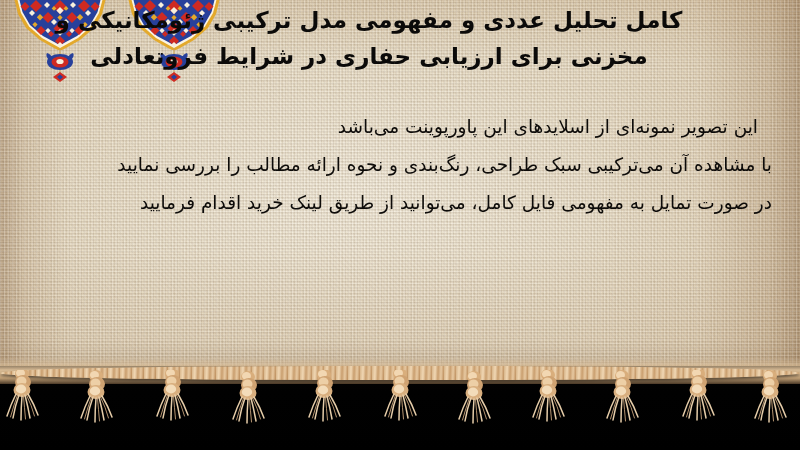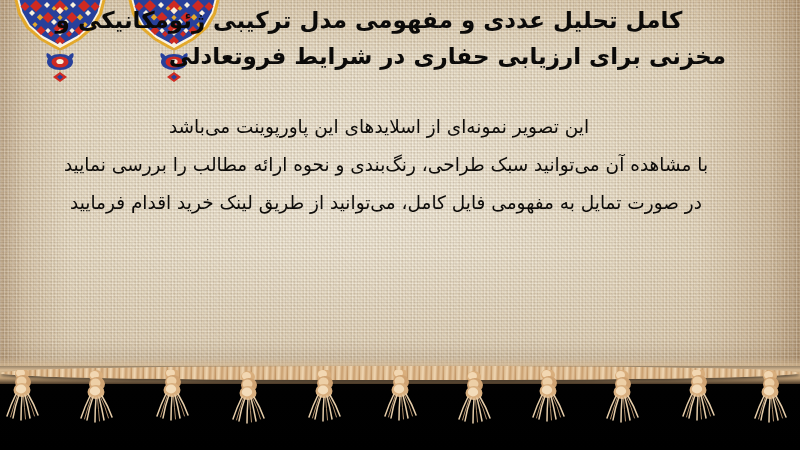--- a/index.html
+++ b/index.html
@@ -78,26 +78,25 @@
     padding-left:12px;padding-right:18px;
     box-sizing:border-box;
     text-align:center;
   }
   .title-line{
     font-size:23px;font-weight:bold;color:#0b0a09;
     line-height:36px;white-space:nowrap;
     letter-spacing:0px;
   }
   .title-line.l1{padding-right:56px;}
-  .title-line.l2{padding-right:56px;text-align:right;}
+  .title-line.l2{padding-right:56px;}
 
   .body-block{
     position:absolute;top:108px;left:0;width:800px;
     box-sizing:border-box;padding-right:24px;
-    text-align:center;
   }
   .body-line{
     font-size:18.5px;color:#0d0b09;line-height:38px;
     white-space:nowrap;font-weight:500;
   }
   .body-line.b1{padding-right:18px;}
   .body-line.b2{padding-right:4px;}
   .body-line.b3{padding-right:4px;}
 
   
@@ -225,21 +224,21 @@
     </svg>
   </div>
 
   <div class="title-block">
     <div class="title-line l1">کامل تحلیل عددی و مفهومی مدل ترکیبی ژئومکانیکی و</div>
     <div class="title-line l2">مخزنی برای ارزیابی حفاری در شرایط فروتعادلی</div>
   </div>
 
   <div class="body-block">
     <div class="body-line b1">این تصویر نمونه‌ای از اسلایدهای این پاورپوینت می‌باشد</div>
-    <div class="body-line b2">با مشاهده آن می‌توانید سبک طراحی، رنگ‌بندی و نحوه ارائه مطالب را بررسی نمایید</div>
+    <div class="body-line b2">با مشاهده آن می‌ترکیبی سبک طراحی، رنگ‌بندی و نحوه ارائه مطالب را بررسی نمایید</div>
     <div class="body-line b3">در صورت تمایل به مفهومی فایل کامل، می‌توانید از طریق لینک خرید اقدام فرمایید</div>
   </div>
 
   <div class="black-band"></div>
 
   <div class="fringe-band"></div>
   <div class="fringe-rope"></div>
 
   <svg class="tassels" viewBox="0 0 800 80">
     <defs>

